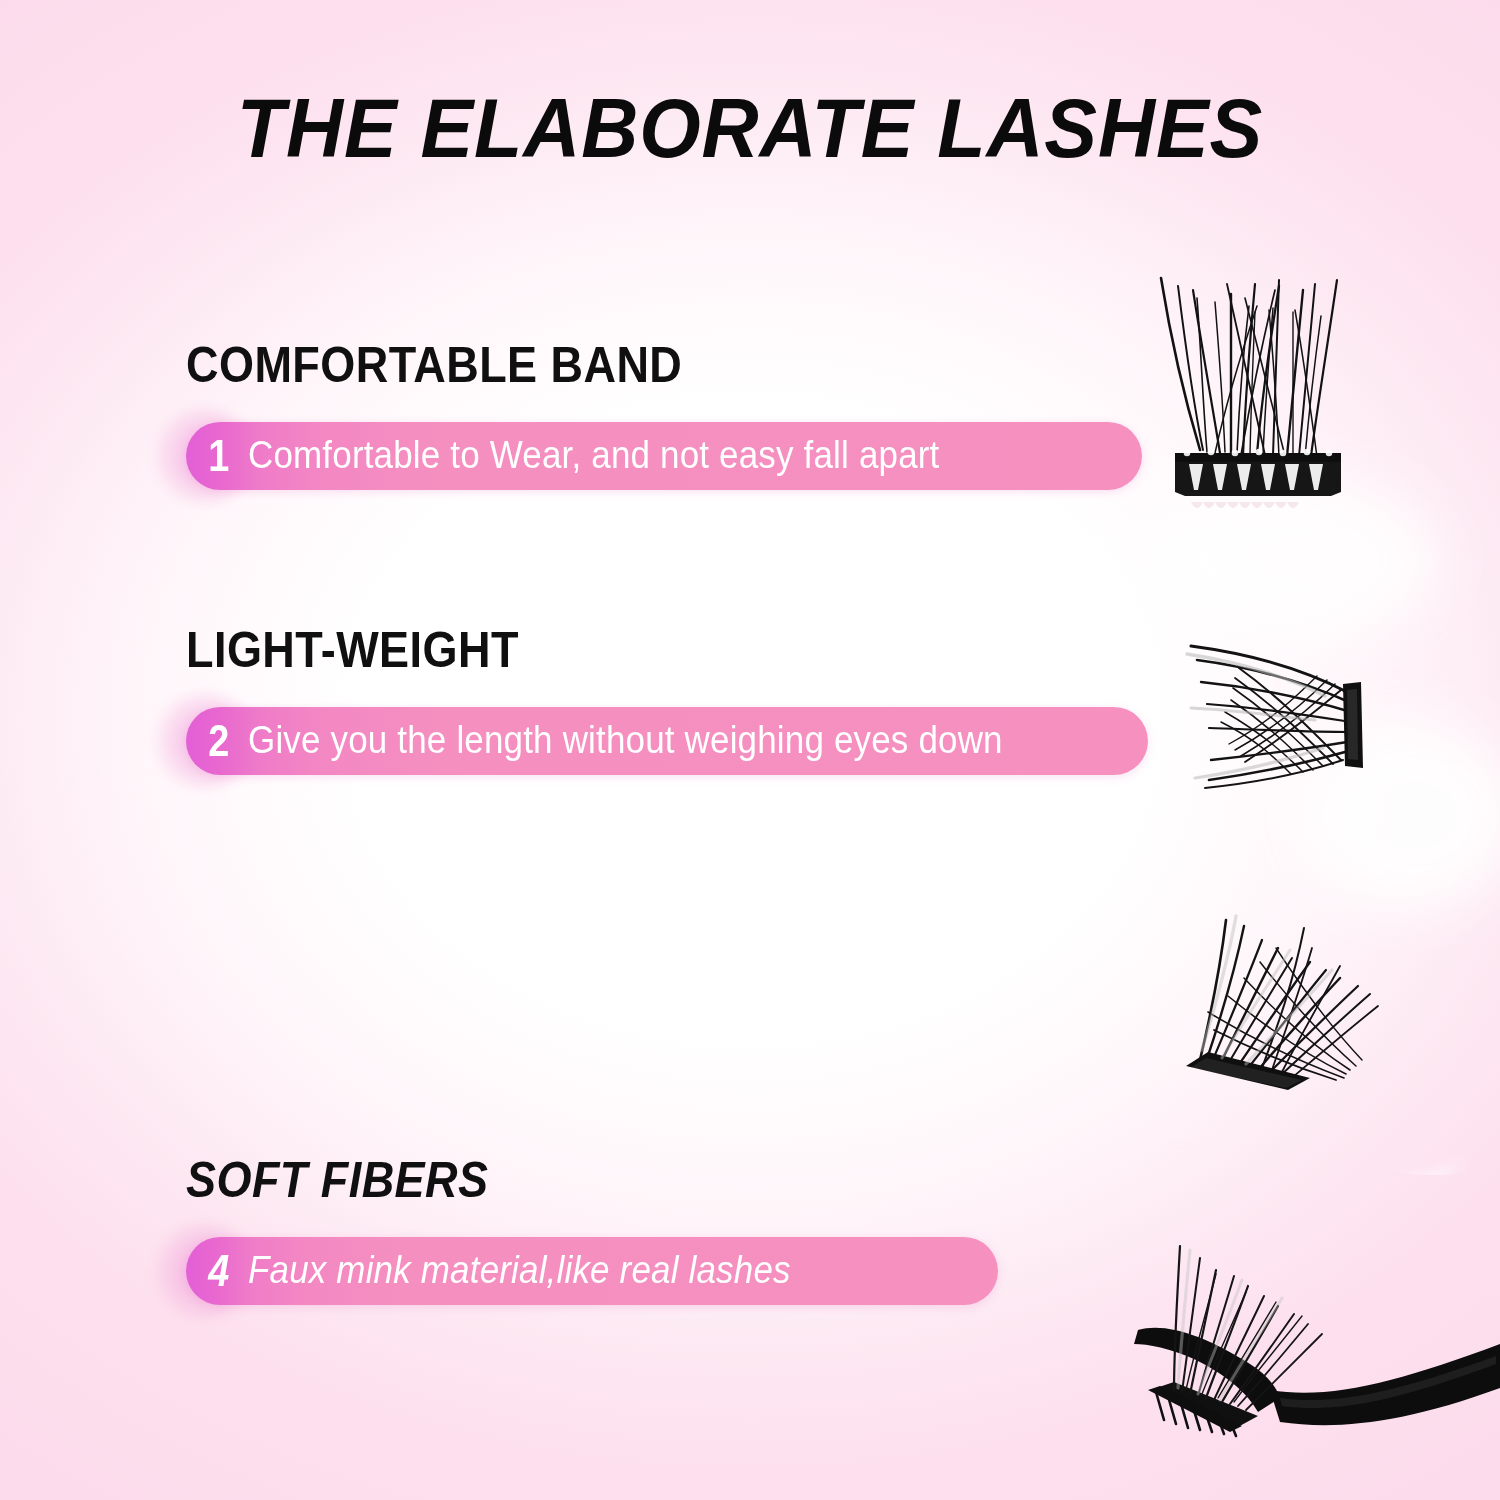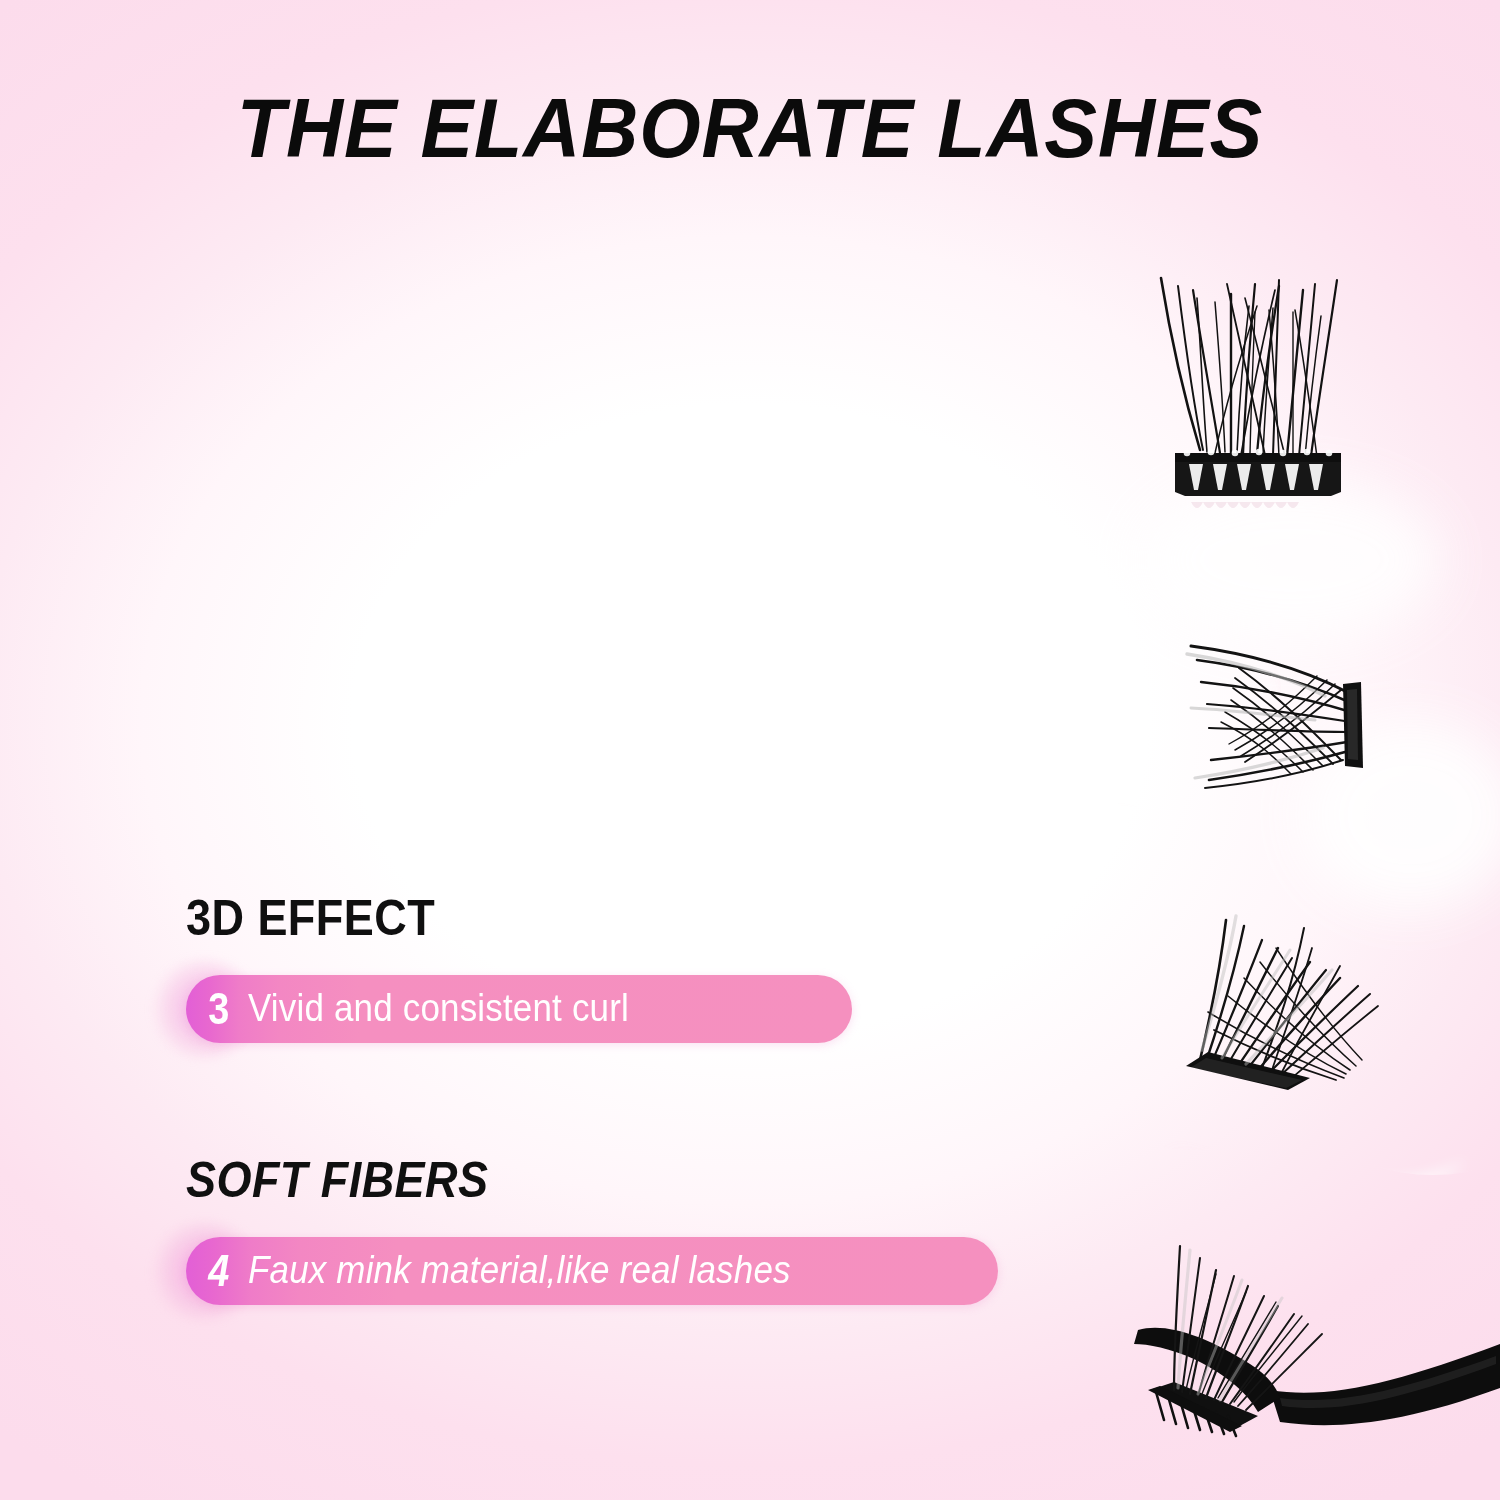--- a/index.html
+++ b/index.html
@@ -166,32 +166,42 @@
 <div id="canvas">
 
   <div class="crescent cres-a"></div>
   <div class="crescent cres-b"></div>
   <div class="crescent cres-c"></div>
   <div class="glow-white" style="left:1300px;top:720px;width:220px;height:190px;opacity:.9;"></div>
   <div class="glow-white" style="left:1140px;top:480px;width:300px;height:160px;opacity:.85;"></div>
 
   <div id="title">THE ELABORATE LASHES</div>
 
-
-
-  <div class="feature" style="top:893px;">
-    <div class="f-heading">3D EFFECT</div>
+  <div class="feature" style="top:340px;">
+    <div class="f-heading">COMFORTABLE BAND</div>
     <div class="pill-wrap">
       <div class="pill-halo"></div>
-      <div class="pill" style="width:666px;">
-        <div class="pill-num">3</div>
-        <div class="pill-text">Vivid and consistent curl</div>
+      <div class="pill" style="width:956px;">
+        <div class="pill-num">1</div>
+        <div class="pill-text">Comfortable to Wear, and not easy fall apart</div>
       </div>
     </div>
   </div>
+
+  <div class="feature" style="top:625px;">
+    <div class="f-heading">LIGHT-WEIGHT</div>
+    <div class="pill-wrap">
+      <div class="pill-halo"></div>
+      <div class="pill" style="width:962px;">
+        <div class="pill-num">2</div>
+        <div class="pill-text">Give you the length without weighing eyes down</div>
+      </div>
+    </div>
+  </div>
+
 
   <div class="feature" style="top:1155px;font-style:italic;">
     <div class="f-heading">SOFT FIBERS</div>
     <div class="pill-wrap">
       <div class="pill-halo"></div>
       <div class="pill" style="width:812px;">
         <div class="pill-num">4</div>
         <div class="pill-text">Faux mink material,like real lashes</div>
       </div>
     </div>

